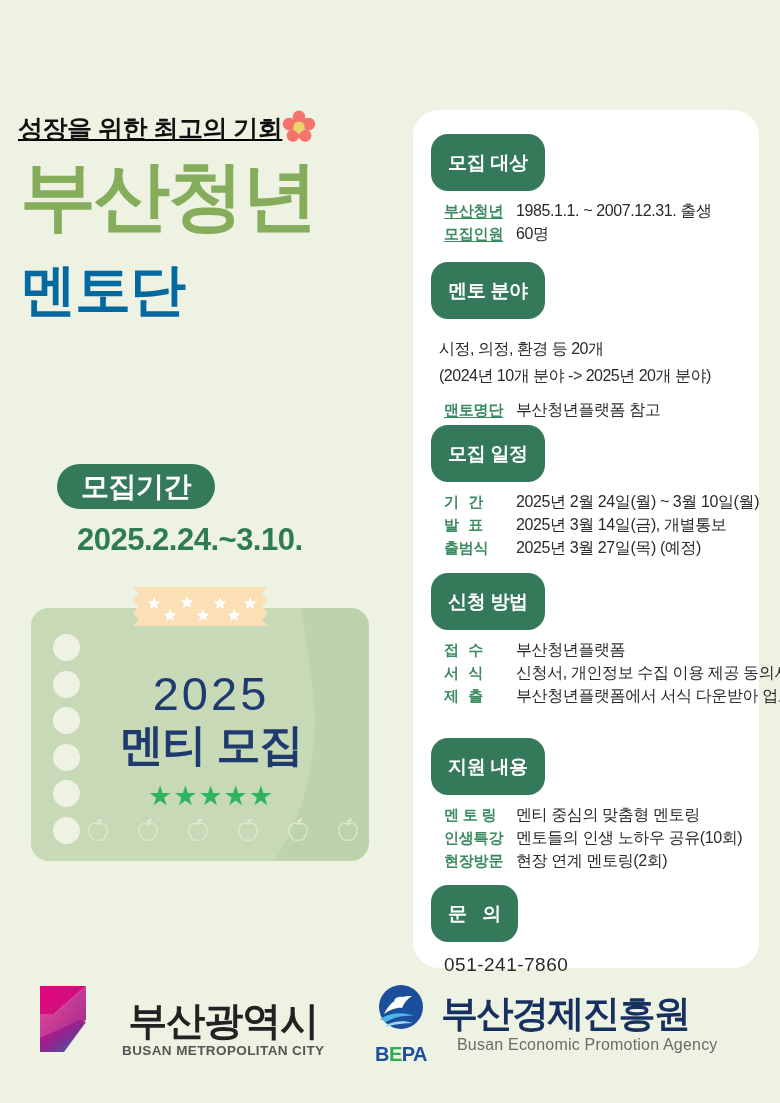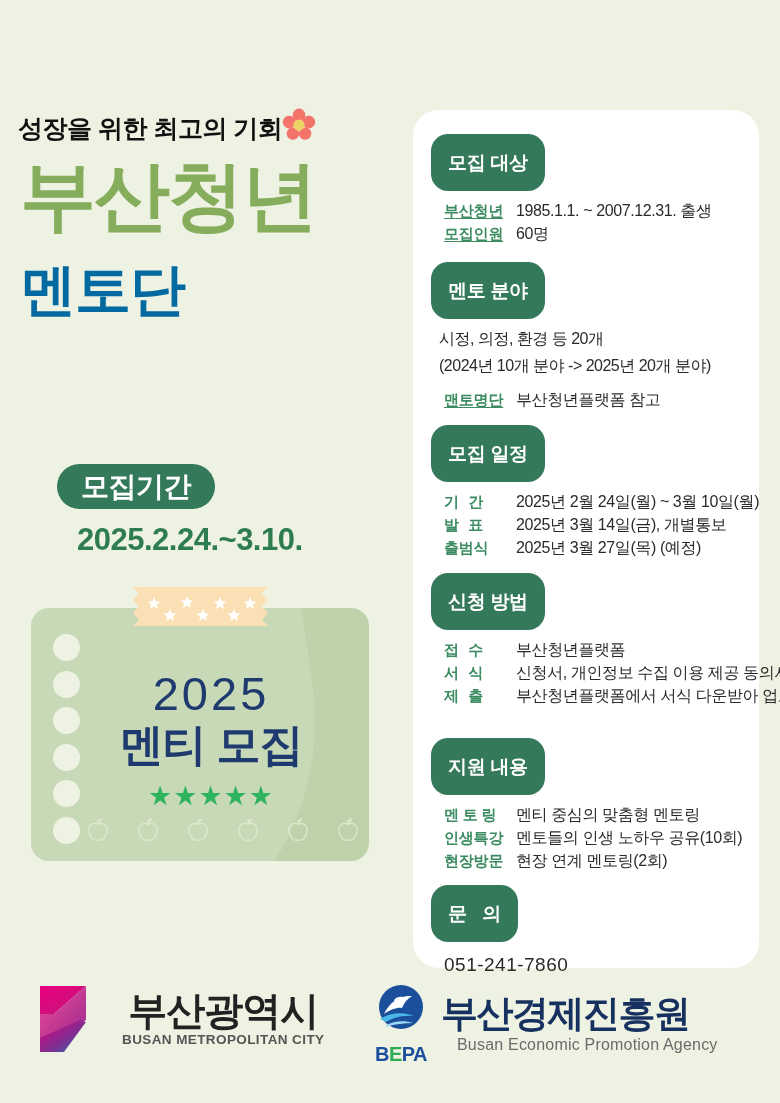--- a/index.html
+++ b/index.html
@@ -30,20 +30,22 @@
     top: 0;
     width: 412px;
     height: 1103px;
   }
 
   .tagline-row {
     position: absolute;
     left: 18px;
     top: 112px;
     display: flex;
+    align-items: center;
+    text-decoration: underline;
   }
   .tagline {
     font-size: 25px;
     font-weight: bold;
     color: #111111;
     letter-spacing: -0.5px;
     white-space: nowrap;
   }
   .flower-icon {
     width: 34px;
@@ -254,21 +256,21 @@
   .row-label.sp3 {
     letter-spacing: 2.5px;
   }
   .row-value {
     color: #2a2a2a;
     font-size: 16px;
     letter-spacing: -0.4px;
   }
 
   .free-text {
-    margin-top: 9px;
+    margin-top: 19px;
     padding-left: 8px;
     color: #2a2a2a;
     font-size: 16px;
     line-height: 1.35;
     letter-spacing: -0.5px;
     white-space: nowrap;
   }
 
   .contact-value {
     margin-top: 12px;
@@ -284,21 +286,21 @@
     left: 0;
     top: 975px;
     width: 780px;
     height: 115px;
   }
   .logo-busan {
     position: absolute;
     left: 34px;
     top: 5px;
     display: flex;
-    align-items: center;
+    align-items: flex-end;
     gap: 10px;
   }
   .logo-busan-text {
     display: flex;
     flex-direction: column;
     align-items: center;
   }
   .logo-busan-kr {
     font-size: 39px;
     font-weight: bold;

